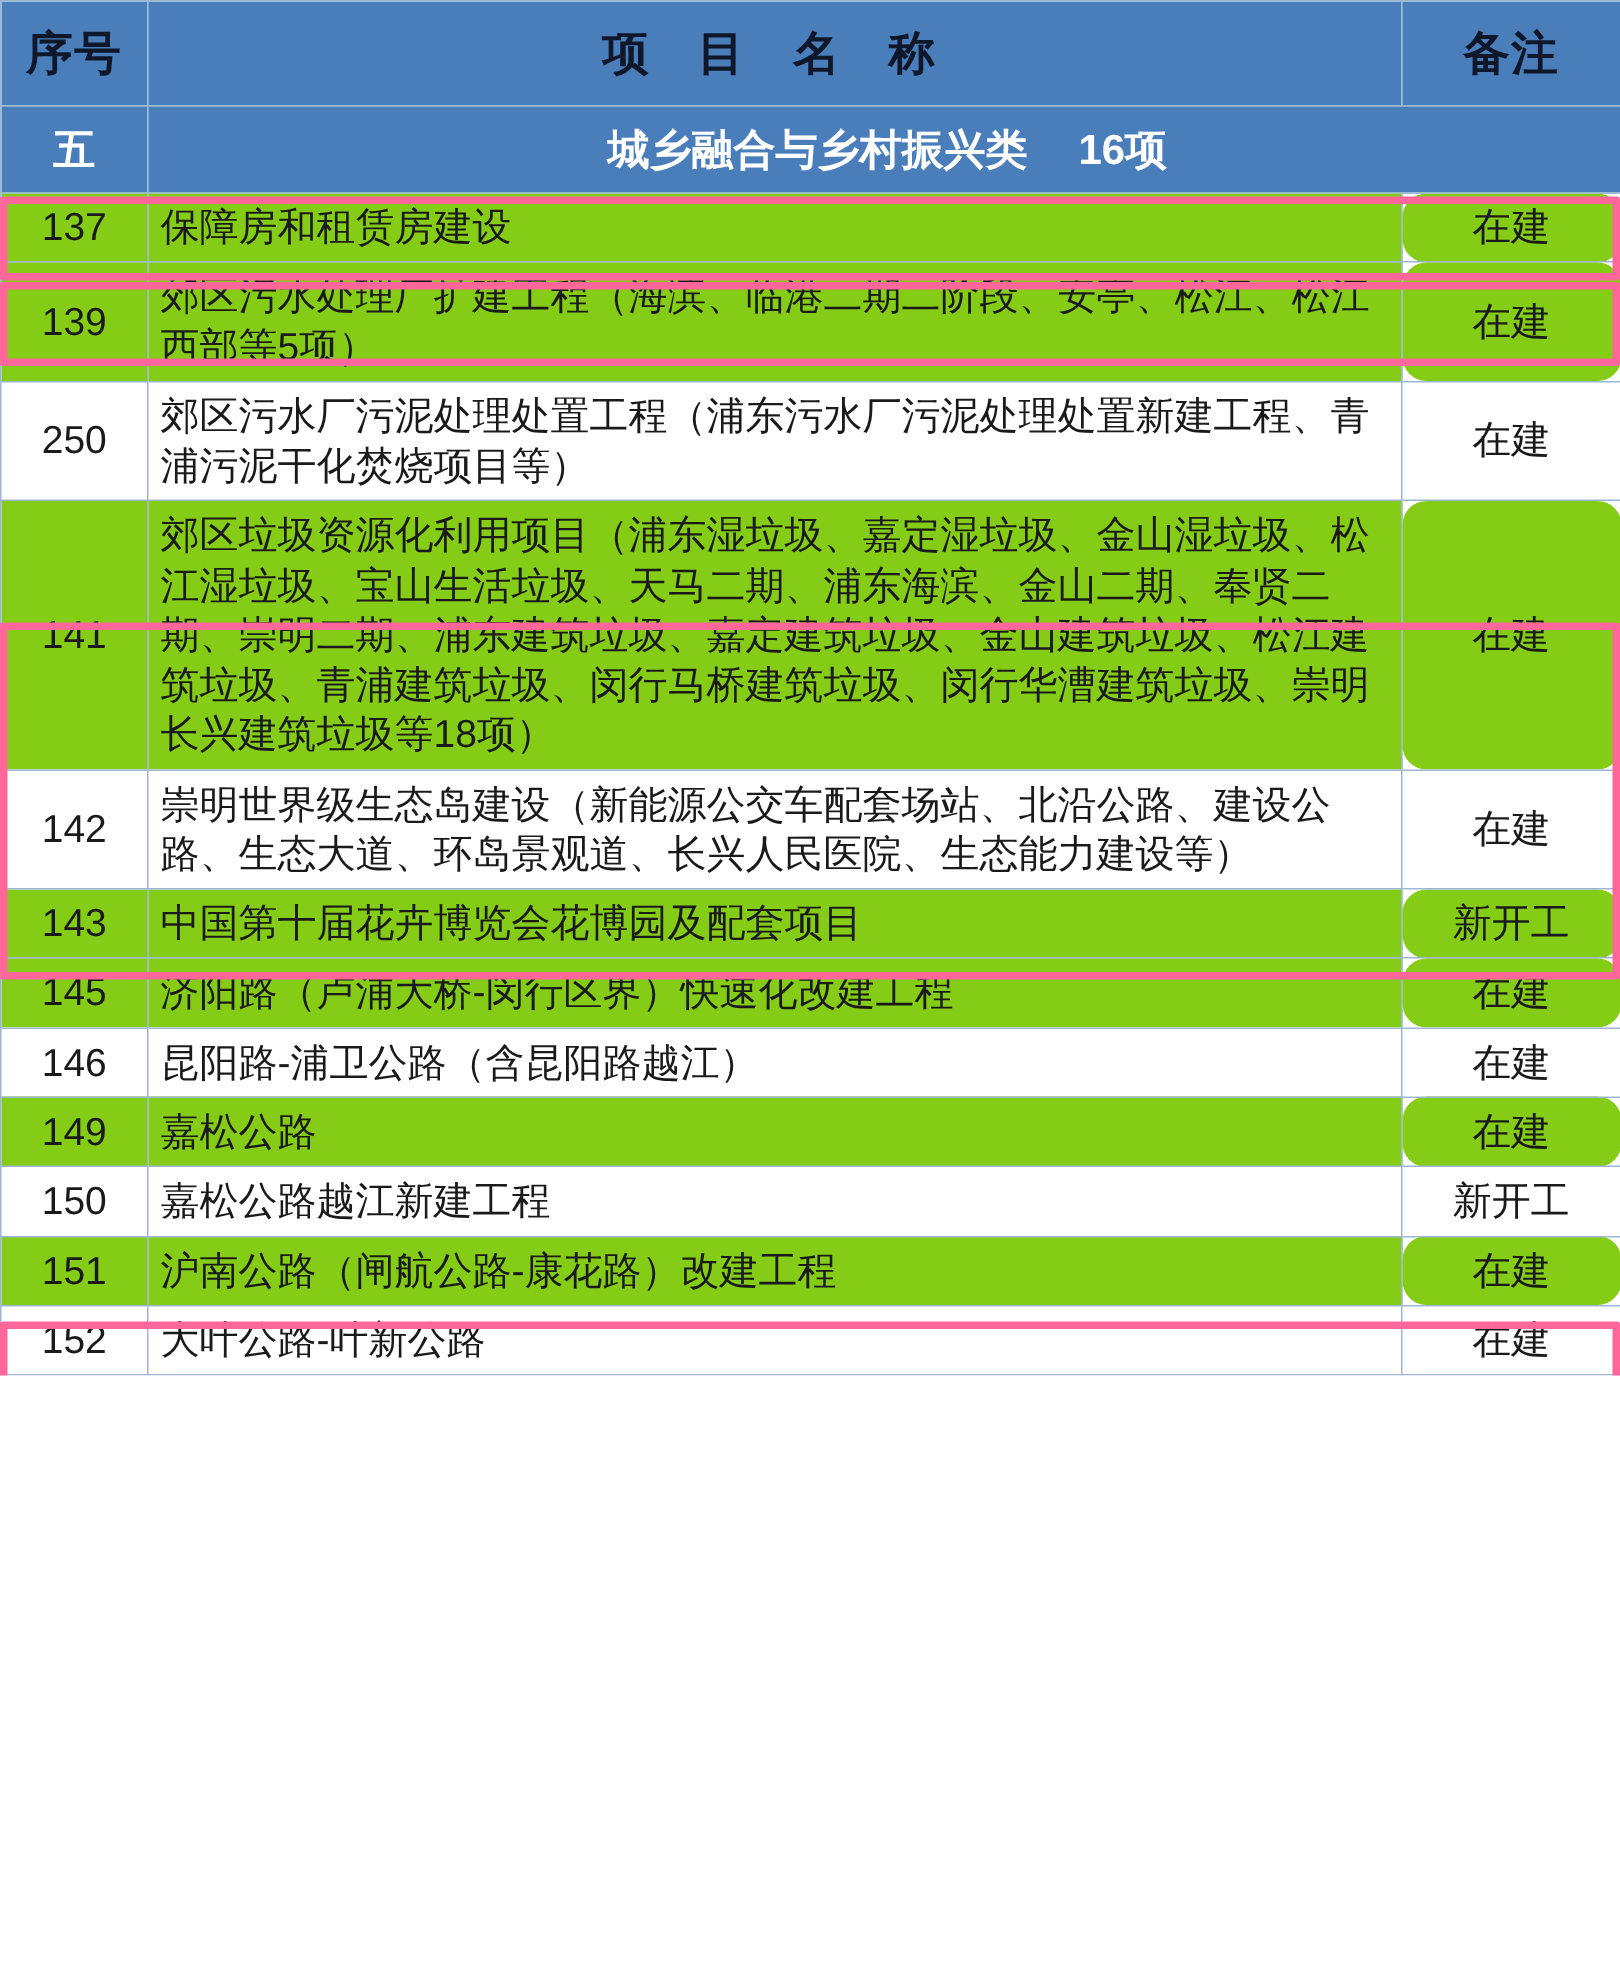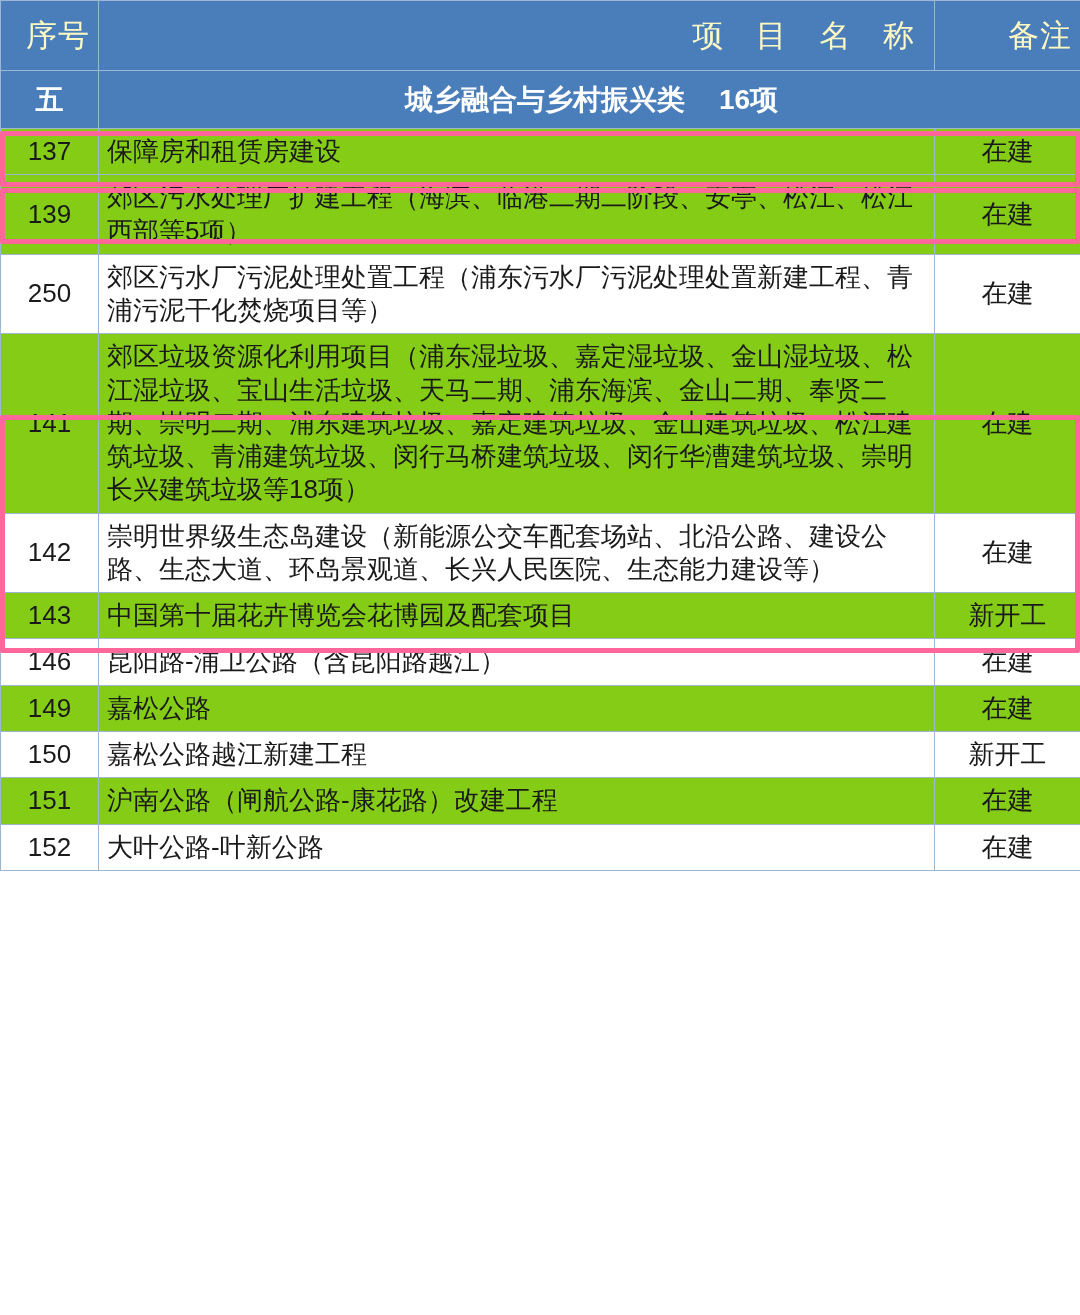--- a/index.html
+++ b/index.html
@@ -25,24 +25,24 @@
     vertical-align: middle;
     padding: 6px 8px;
     box-sizing: border-box;
   }
   col.c-no { width: 98px; }
   col.c-name { width: 836px; }
   col.c-note { width: 146px; }
 
   thead th {
     background: #4a7ebb;
-    color: #fef9c3;
+    color: #0f172a;
     font-size: 31px;
-    font-weight: normal;
-    text-align: right;
+    font-weight: bold;
+    text-align: center;
     height: 70px;
     letter-spacing: 1px;
   }
   thead th.name-head {
     letter-spacing: 12px;
     padding-left: 12px;
   }
 
   tr.section td {
     background: #4a7ebb;
@@ -73,20 +73,21 @@
     font-size: 26px;
   }
   td.name {
     text-align: left;
     padding-left: 12px;
     padding-right: 10px;
   }
   td.note {
     text-align: center;
     white-space: nowrap;
+    border-radius: 16px;
   }
   tr.shade td { background: #84cc16; }
   tr.plain td { background: #ffffff; }
 
   
   .hl-wrap {
     position: relative;
   }
   .hl-box {
     position: absolute;
@@ -142,20 +143,25 @@
       <tr class="plain">
         <td class="no">142</td>
         <td class="name">崇明世界级生态岛建设（新能源公交车配套场站、北沿公路、建设公路、生态大道、环岛景观道、长兴人民医院、生态能力建设等）</td>
         <td class="note">在建</td>
       </tr>
       <tr class="shade">
         <td class="no">143</td>
         <td class="name">中国第十届花卉博览会花博园及配套项目</td>
         <td class="note">新开工</td>
       </tr>
+      <tr class="shade">
+        <td class="no">145</td>
+        <td class="name">济阳路（卢浦大桥-闵行区界）快速化改建工程</td>
+        <td class="note">在建</td>
+      </tr>
       <tr class="plain">
         <td class="no">146</td>
         <td class="name">昆阳路-浦卫公路（含昆阳路越江）</td>
         <td class="note">在建</td>
       </tr>
       <tr class="shade">
         <td class="no">149</td>
         <td class="name">嘉松公路</td>
         <td class="note">在建</td>
       </tr>

